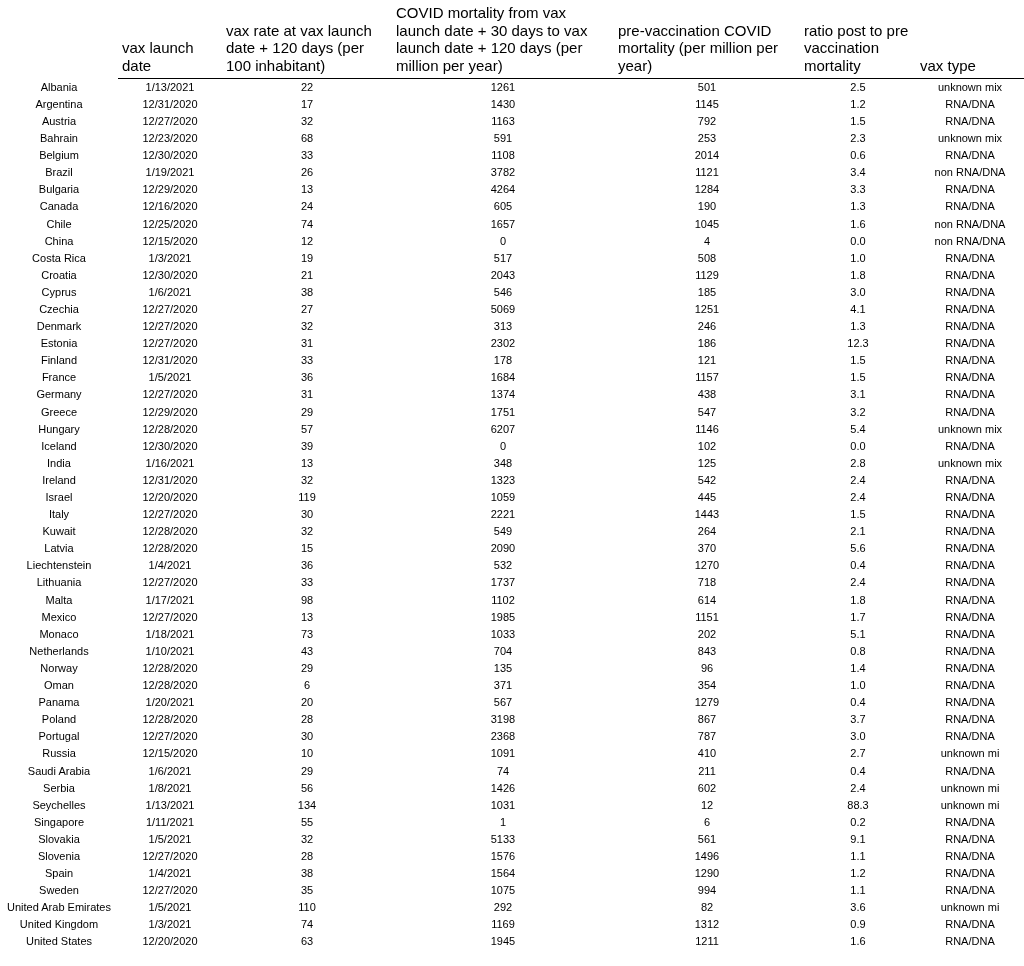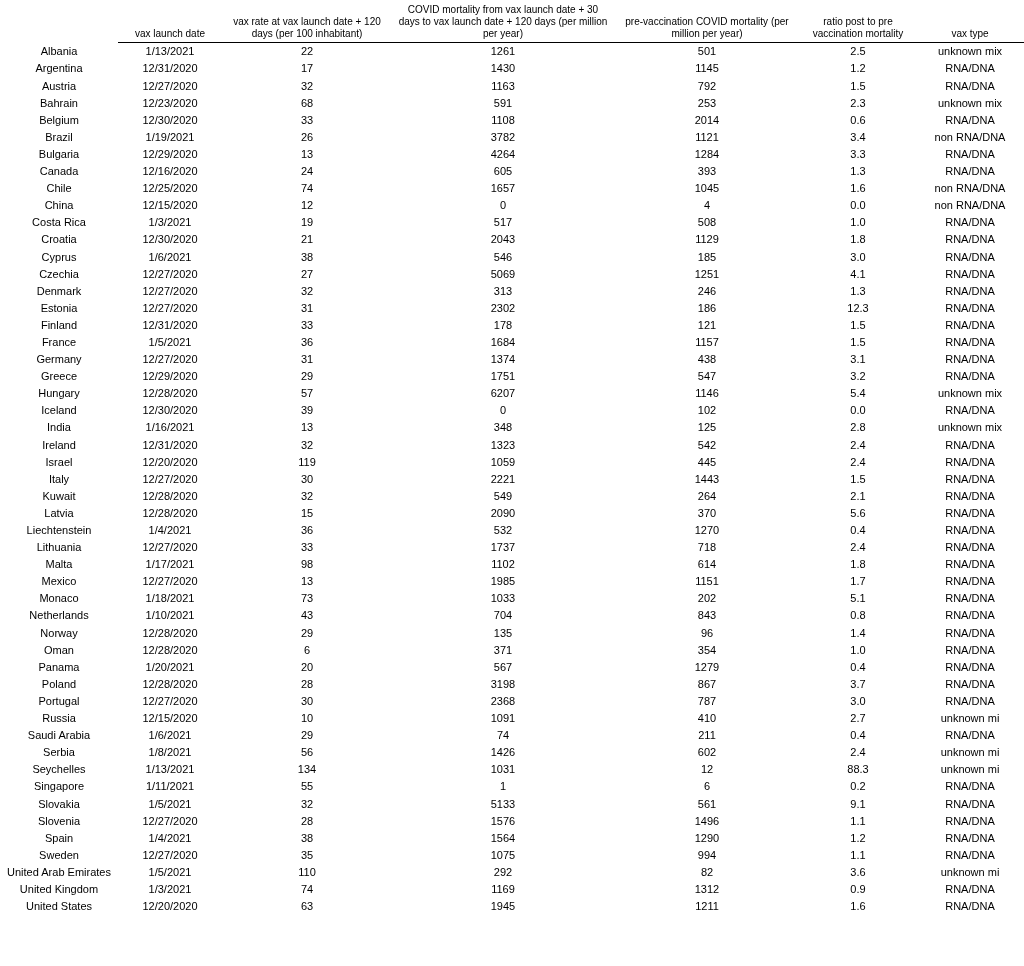--- a/index.html
+++ b/index.html
@@ -20,25 +20,25 @@
     box-sizing: border-box;
   }
   table.data-table {
     border-collapse: collapse;
     width: 1024px;
     table-layout: fixed;
     font-size: 11px;
   }
   table.data-table thead th {
     font-weight: normal;
-    font-size: 10px;
+    font-size: 15px;
     vertical-align: bottom;
     padding: 0 4px 3px 4px;
     line-height: 1.18;
-    text-align: center;
+    text-align: left;
     border-bottom: 1.2px solid #000;
     margin-top: 24px;
   }
   table.data-table thead th.col-country {
     border-bottom: none;
   }
   table.data-table tbody td {
     text-align: center;
     padding: 0px 4px;
     height: 17.1px;
@@ -147,21 +147,21 @@
           <td>4264</td>
           <td>1284</td>
           <td>3.3</td>
           <td>RNA/DNA</td>
         </tr>
         <tr>
           <td class="country-cell">Canada</td>
           <td>12/16/2020</td>
           <td>24</td>
           <td>605</td>
-          <td>393</td>
+          <td>190</td>
           <td>1.3</td>
           <td>RNA/DNA</td>
         </tr>
         <tr>
           <td class="country-cell">Chile</td>
           <td>12/25/2020</td>
           <td>74</td>
           <td>1657</td>
           <td>1045</td>
           <td>1.6</td>

